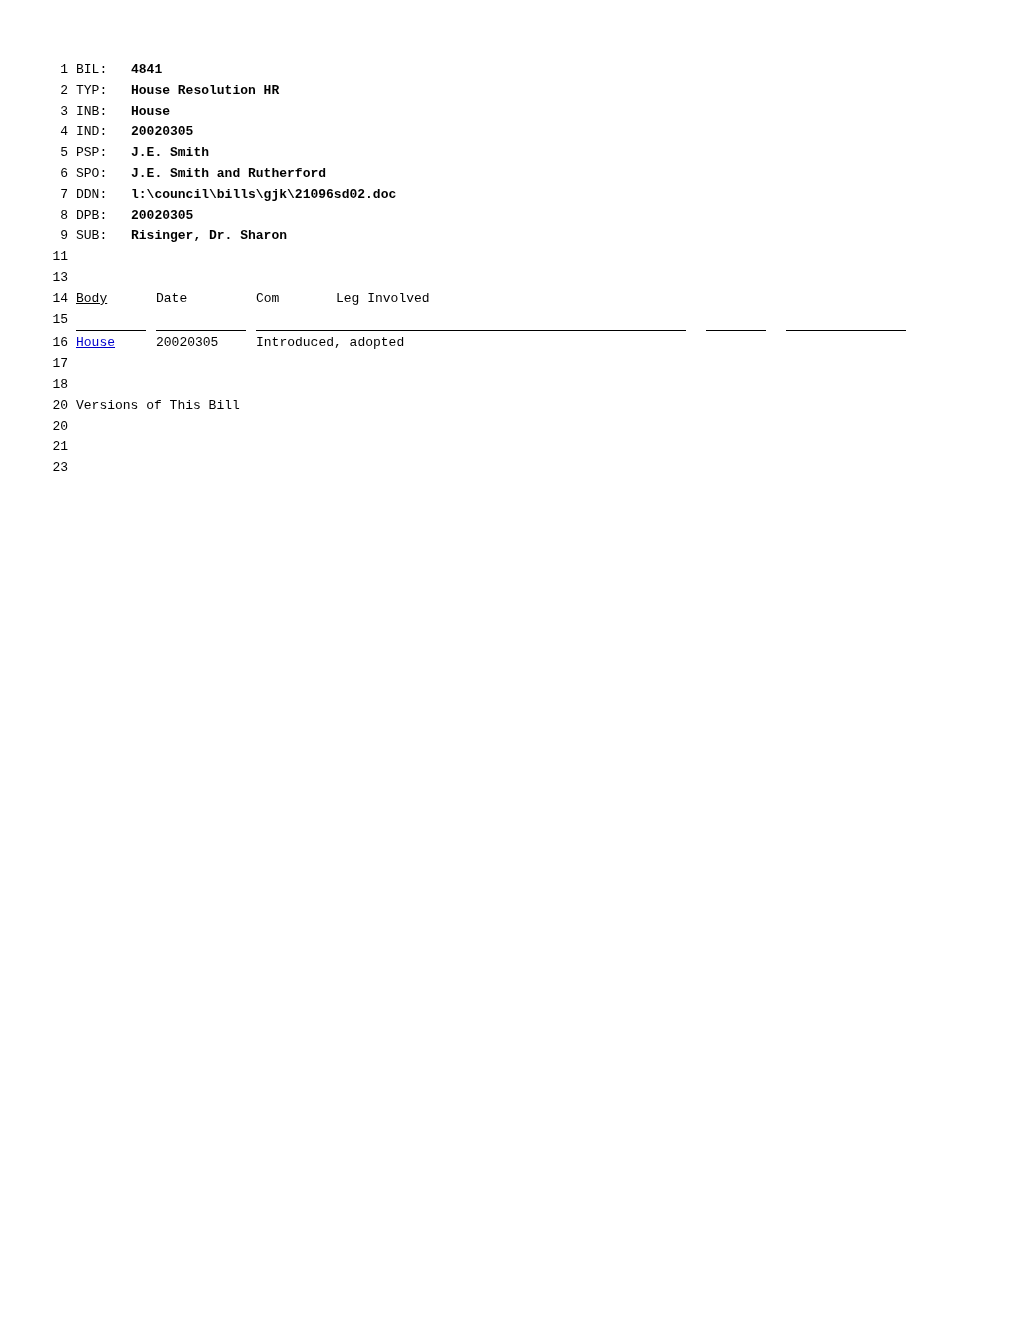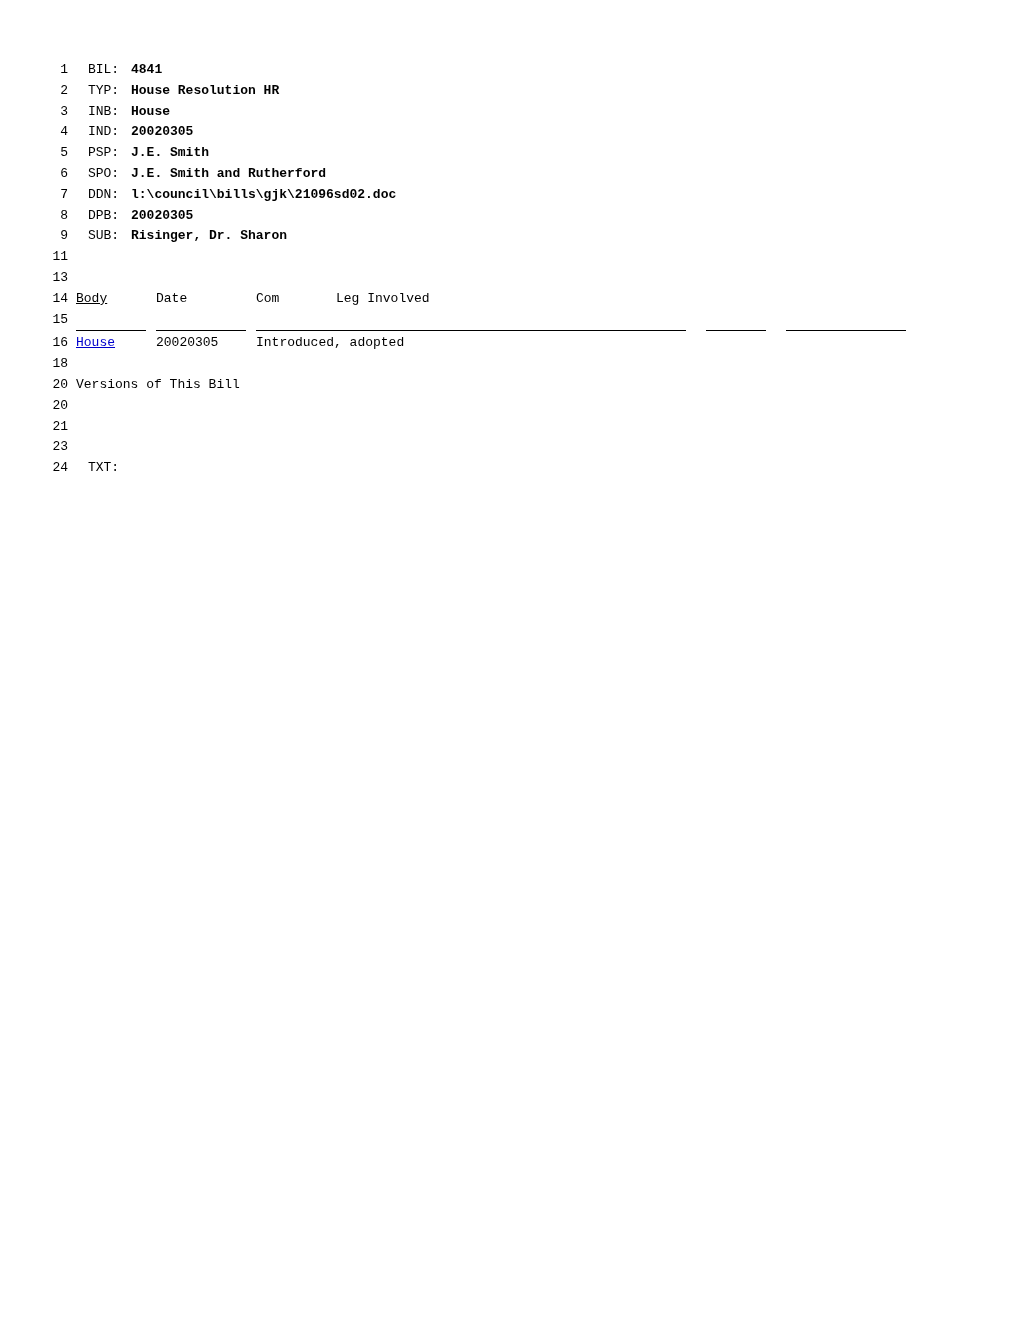--- a/index.html
+++ b/index.html
@@ -40,21 +40,20 @@
 
     .line-content {
       display: flex;
       flex: 1;
     }
 
     .label {
       width: 55px;
       flex-shrink: 0;
       font-weight: normal;
-      text-align: center;
     }
 
     .value {
       flex: 1;
       font-weight: bold;
     }
 
     .link {
       color: #0000cc;
       text-decoration: underline;
@@ -226,20 +225,24 @@
     <span class="line-number">16</span>
     <div class="line-content">
       <span class="col-body">
         <a class="link">House</a>
       </span>
       <span class="col-date">20020305</span>
       <span class="col-action">Introduced, adopted</span>
     </div>
   </div>
 
+  <div class="line">
+    <span class="line-number">17</span>
+    <div class="line-content"></div>
+  </div>
 
   <div class="line">
     <span class="line-number">18</span>
     <div class="line-content"></div>
   </div>
 
   <div class="line">
     <span class="line-number">20</span>
     <div class="line-content">
       <span>Versions of This Bill</span>
@@ -255,20 +258,14 @@
     <span class="line-number">21</span>
     <div class="line-content"></div>
   </div>
 
 
   <div class="line">
     <span class="line-number">23</span>
     <div class="line-content"></div>
   </div>
 
-  <div class="line">
-    <span class="line-number">24</span>
-    <div class="line-content">
-      <span class="label">TXT:</span>
-    </div>
-  </div>
 
 </div>
 
 </body></html>

